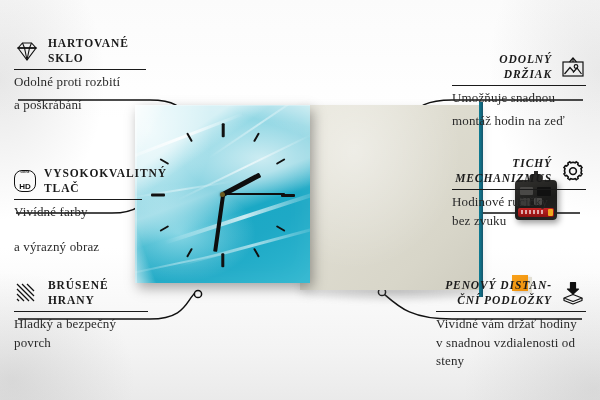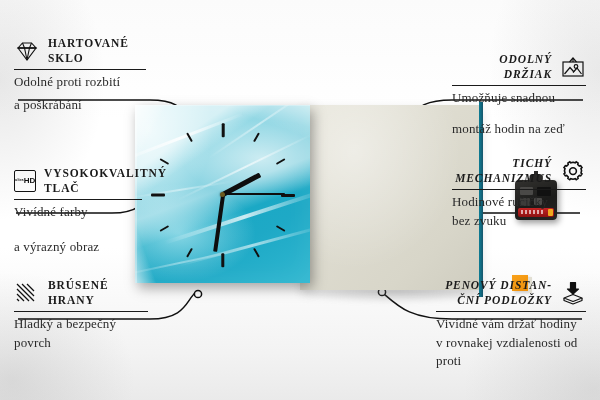--- a/index.html
+++ b/index.html
@@ -95,22 +95,22 @@
   }
   .feat.right .title{text-align:right;}
   .feat .rule{height:1px;background:#1a1a1a;margin-top:3px;}
   .feat .desc{
     font-family:"Liberation Serif", serif;font-size:13px;color:#2a2a2a;
     line-height:1.42;margin-top:3px;letter-spacing:.15px;
   }
   .feat.right .desc{text-align:left;}
   .ico{width:26px;height:24px;flex:0 0 auto;display:block;}
   .hdicon{
-    width:20px;height:20px;border:1.5px solid #111;border-radius:2px;
-    display:flex;align-items:center;justify-content:flex-start;flex:0 0 auto;
+    width:20px;height:20px;border:1.5px solid #111;border-radius:8px;
+    display:flex;flex-direction:column;align-items:center;justify-content:space-between;flex:0 0 auto;
   }
   .hdicon .u{font-family:"Liberation Sans", sans-serif;font-size:3.6px;font-weight:bold;color:#111;line-height:1;letter-spacing:.2px;}
   .hdicon .h{font-family:"Liberation Sans", sans-serif;font-size:8px;font-weight:bold;color:#111;line-height:1;}
   svg.conn{position:absolute;left:0;top:0;width:600px;height:400px;pointer-events:none;}
 </style>
 </head>
 <body>
 
 <div id="stage">
 
@@ -253,21 +253,21 @@
           <path d="M13,7 L13,3"></path>
           <path d="M9.5,7 L13,3 L16.5,7"></path>
           <path d="M4.5,19 L10,12.5 L14,17"></path>
           <path d="M13,17.5 L17,13 L21.5,19"></path>
           <circle cx="16" cy="11.5" r="1.8"></circle>
         </g>
       </svg>
     </div>
     <div class="rule"></div>
     <div class="desc">Umožňuje snadnou</div>
-    <div class="desc" style="margin-top:12px">montáž hodin na zeď</div>
+    <div class="desc" style="margin-top:4px">montáž hodin na zeď</div>
   </div>
 
   <div class="feat right" style="left:452px;top:156px;width:134px;">
     <div class="head">
       <div class="titlewrap" style="flex:1">
         <div class="title">TICHÝ</div>
         <div class="title">MECHANIZMUS</div>
       </div>
       <svg class="ico" viewBox="0 0 26 24">
         <g fill="none" stroke="#111" stroke-width="1.6">
@@ -290,16 +290,16 @@
       <svg class="ico" viewBox="0 0 26 24">
         <g fill="none" stroke="#111" stroke-width="1.2" stroke-linejoin="round">
           <path d="M10.5,1.5 L15.5,1.5 L15.5,8 L18.5,8 L13,13 L7.5,8 L10.5,8 Z" fill="#111"></path>
           <path d="M13,13.5 L22,17 L13,20.5 L4,17 Z"></path>
           <path d="M4,17 L4,19.5 L13,23 L22,19.5 L22,17"></path>
         </g>
       </svg>
     </div>
     <div class="rule"></div>
     <div class="desc">Vivídné vám držať hodiny</div>
-    <div class="desc" style="margin-top:0">v rovnakej vzdialenosti od proti</div>
+    <div class="desc" style="margin-top:0">v snadnou vzdialenosti od steny</div>
   </div>
 
 </div>
 
 </body></html>

